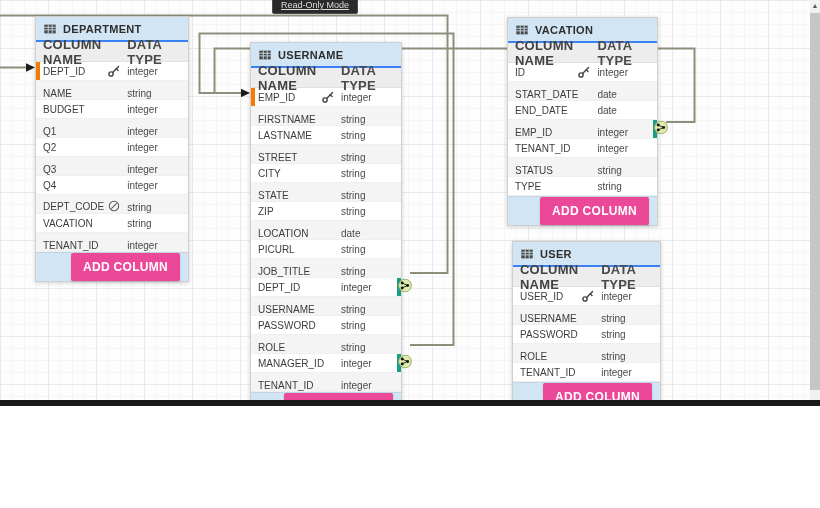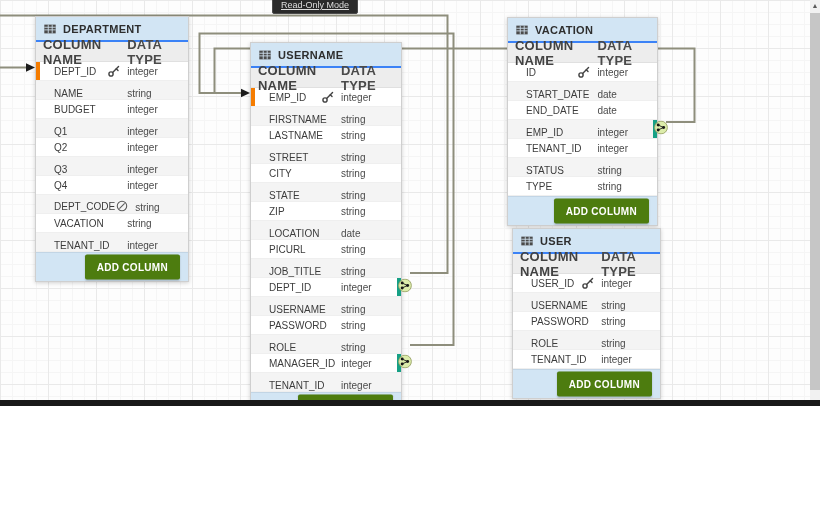--- a/index.html
+++ b/index.html
@@ -34,30 +34,30 @@
   }
   .tbl-header .title{font-weight:bold;font-size:11px;letter-spacing:.3px;color:#2e2e2e;margin-left:6px;}
   .colhead{
     height:19px;background:#ededed;display:flex;align-items:center;
     font-weight:bold;font-size:13px;letter-spacing:.2px;color:#424242;
     border-bottom:1px solid #e0e0e0;
   }
   .colhead .c1{padding-left:7px;}
   .row{height:18px;display:flex;align-items:center;position:relative;border-bottom:1px solid #efefef;}
   .row.alt{background:#f4f4f4;align-items:flex-end;}
-  .c1{flex:0 0 60%;display:flex;align-items:center;justify-content:space-between;padding-left:18px;box-sizing:border-box;padding-right:6px;}
+  .c1{flex:0 0 60%;display:flex;align-items:center;justify-content:space-between;padding-left:7px;box-sizing:border-box;padding-right:6px;}
   .c2{flex:1;color:#4a4a4a;}
   .pk-bar{position:absolute;left:0;top:0;bottom:0;width:4px;background:#f57c00;}
   .fk-bar{position:absolute;right:0;top:0;bottom:0;width:4px;background:#16a085;}
   .connector{position:absolute;right:-14px;top:50%;transform:translateY(-50%);width:17px;height:17px;z-index:6;cursor:pointer;}
   .tbl-footer{height:28px;background:#d2e5f4;position:relative;border-top:1px solid #c2d5e5;}
   .add-col-btn{
     position:absolute;right:8px;top:50%;transform:translateY(-50%);
-    background:#4d7c0f;color:#ffffff;border:none;border-radius:2px;
-    font-family:"Liberation Sans",sans-serif;font-size:10px;font-weight:bold;
+    background:#ec4899;color:#ffffff;border:none;border-radius:2px;
+    font-family:"Liberation Sans",sans-serif;font-size:12px;font-weight:bold;
     letter-spacing:.3px;padding:7px 12px;cursor:pointer;box-shadow:0 1px 2px rgba(0,0,0,.2);
   }
   .icon{display:inline-flex;flex:0 0 auto;}
   .vscroll{position:absolute;right:0;top:0;width:10px;height:508px;background:#f1f1f1;z-index:30;}
   .vscroll .thumb{position:absolute;left:0;width:10px;top:13px;height:377px;background:#c6c6c6;}
   .scroll-arrow{position:absolute;left:0;width:10px;height:10px;color:#5a5a5a;font-size:7px;line-height:10px;text-align:center;}
   .scroll-arrow.up{top:1px;}
   .scroll-arrow.down{bottom:8px;}
   .hscroll-dark{position:absolute;left:0;bottom:0;width:820px;height:6px;background:#191919;z-index:31;}
 </style>
@@ -406,21 +406,21 @@
       <div class="row">
         <span class="c1">
           <span>TYPE</span>
         </span>
         <span class="c2">string</span>
       </div>
       <div class="tbl-footer">
         <button class="add-col-btn">ADD COLUMN</button>
       </div>
     </div>
-  <div class="table-card" style="left:512px;top:228px;width:147px">
+  <div class="table-card" style="left:512px;top:241px;width:147px">
       <div class="tbl-header">
         <span class="icon">
           <svg width="14" height="14" viewBox="0 0 16 16">
             <rect x="1.5" y="3" width="13" height="10" fill="#4a4a4a"></rect>
             <g stroke="#cfe0ee" stroke-width="1">
               <line x1="1.5" y1="6" x2="14.5" y2="6"></line>
               <line x1="1.5" y1="9" x2="14.5" y2="9"></line>
               <line x1="6" y1="3" x2="6" y2="13"></line>
               <line x1="10.5" y1="3" x2="10.5" y2="13"></line>
             </g>

